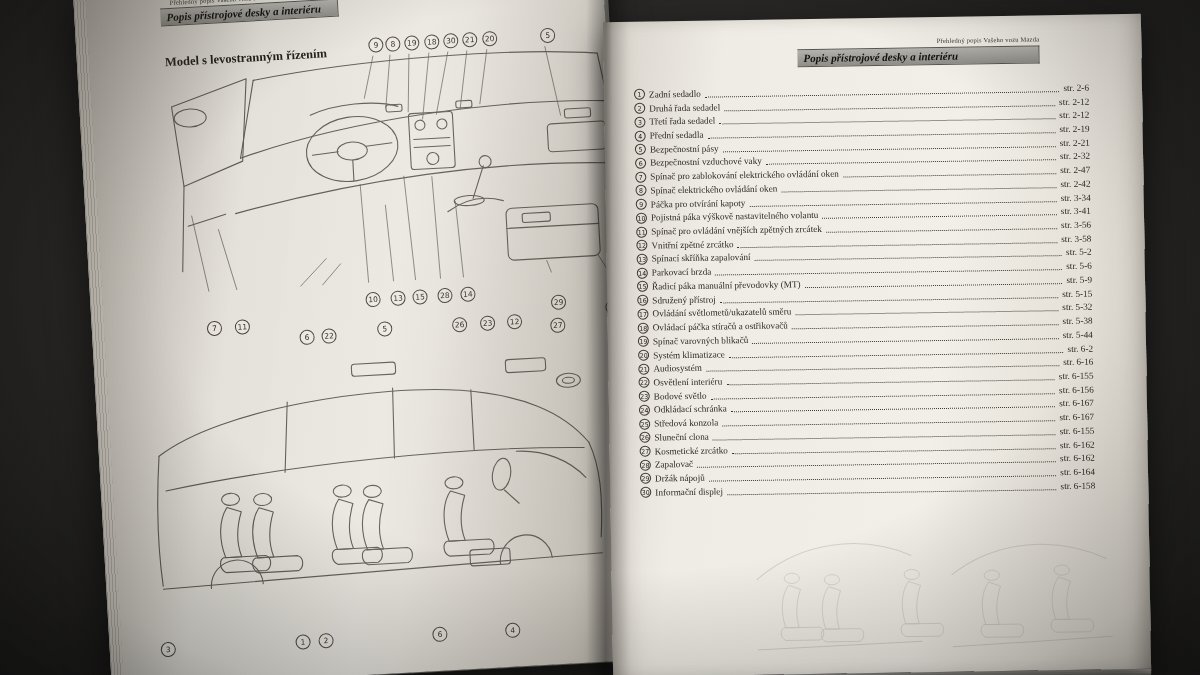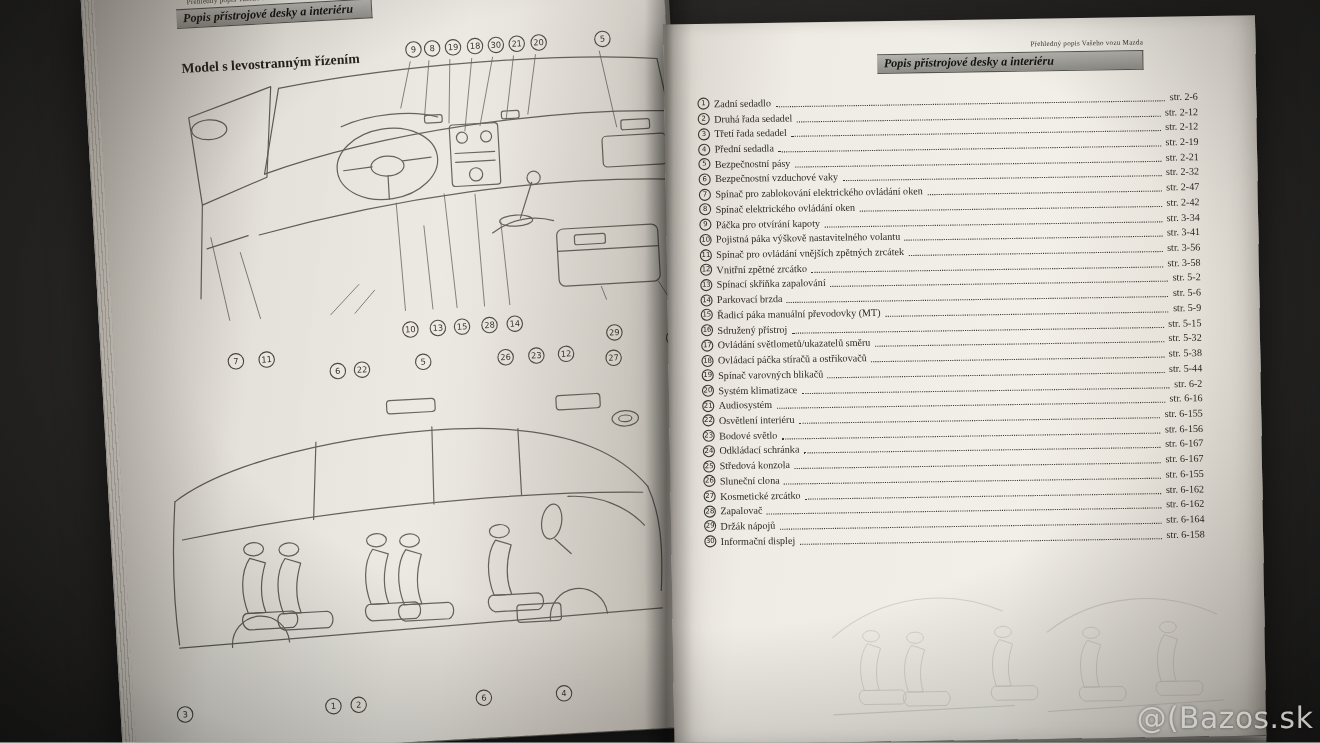--- a/index.html
+++ b/index.html
@@ -415,14 +415,13 @@
         <use href="#seat" transform="translate(150,108) scale(0.85)"></use>
         <use href="#seat" transform="translate(230,110) scale(0.85)"></use>
         <use href="#seat" transform="translate(300,106) scale(0.85)"></use>
         <path d="M5,130 L170,124 M200,130 L360,122"></path>
       </svg>
     </div>
   </div>
 
   <div class="spine-shadow"></div>
   <div class="vignette"></div>
-  <div class="watermark">@(Bazos.sk</div>
 </div>
 
 </body></html>

